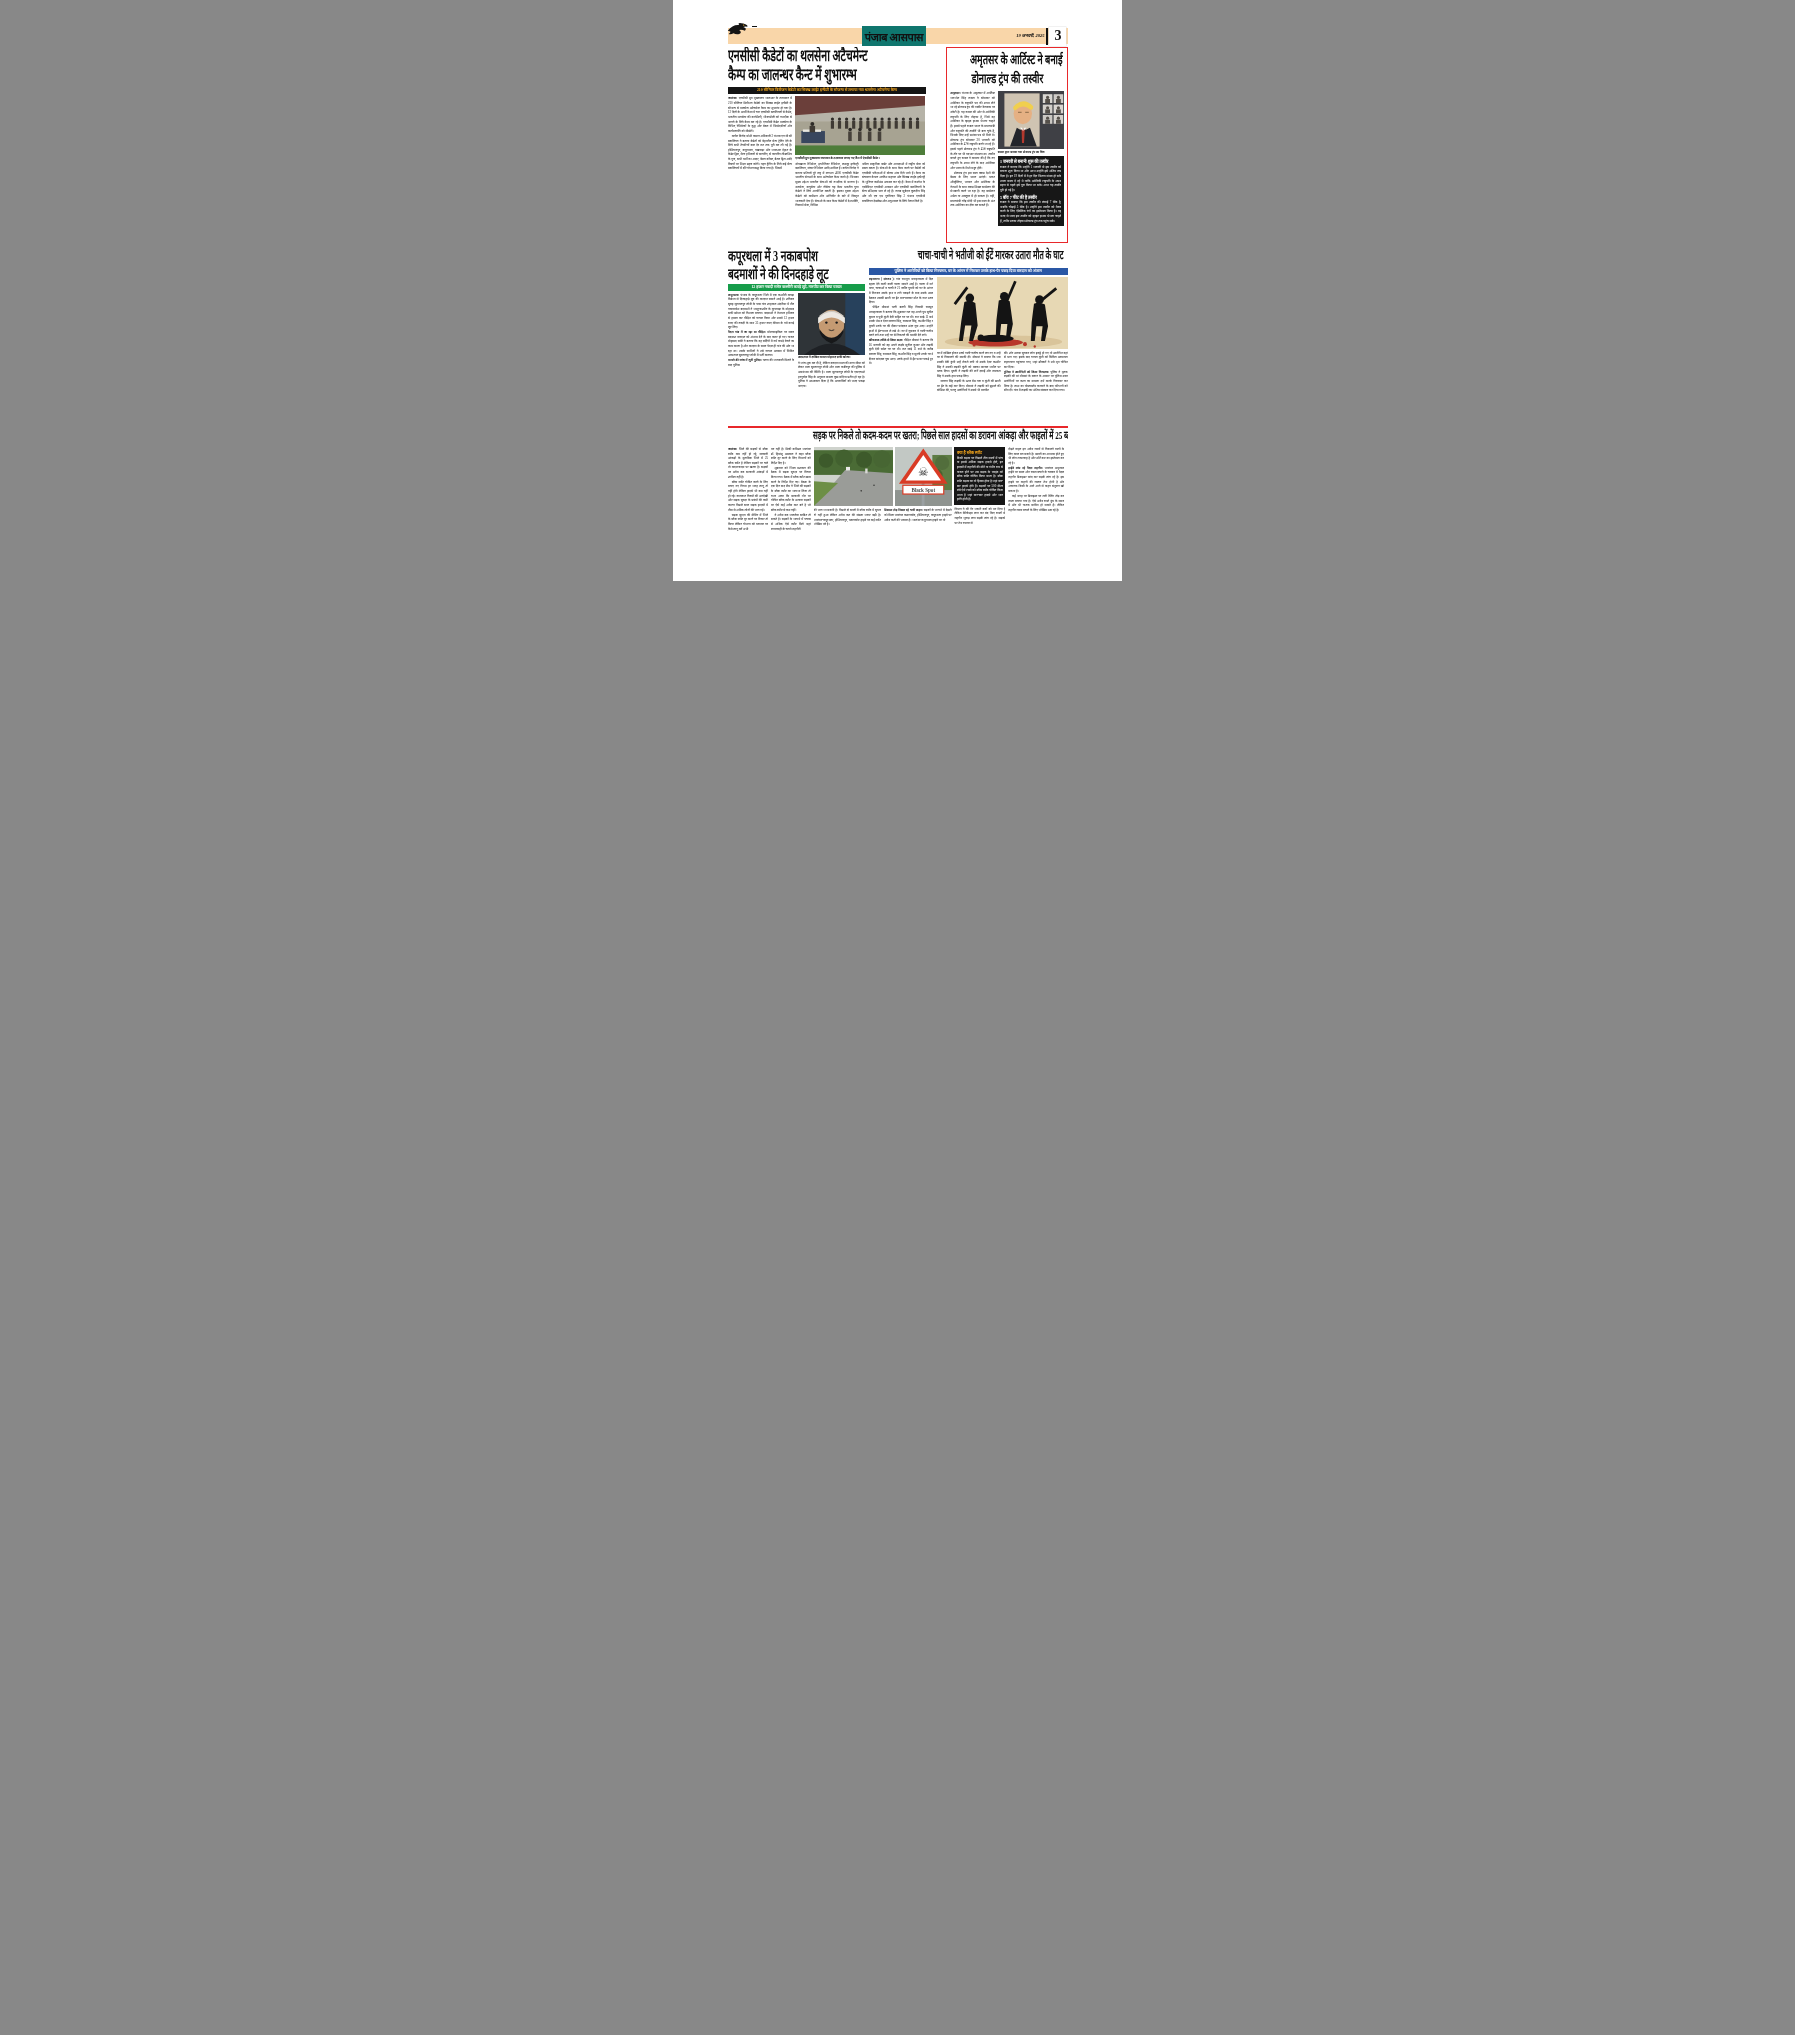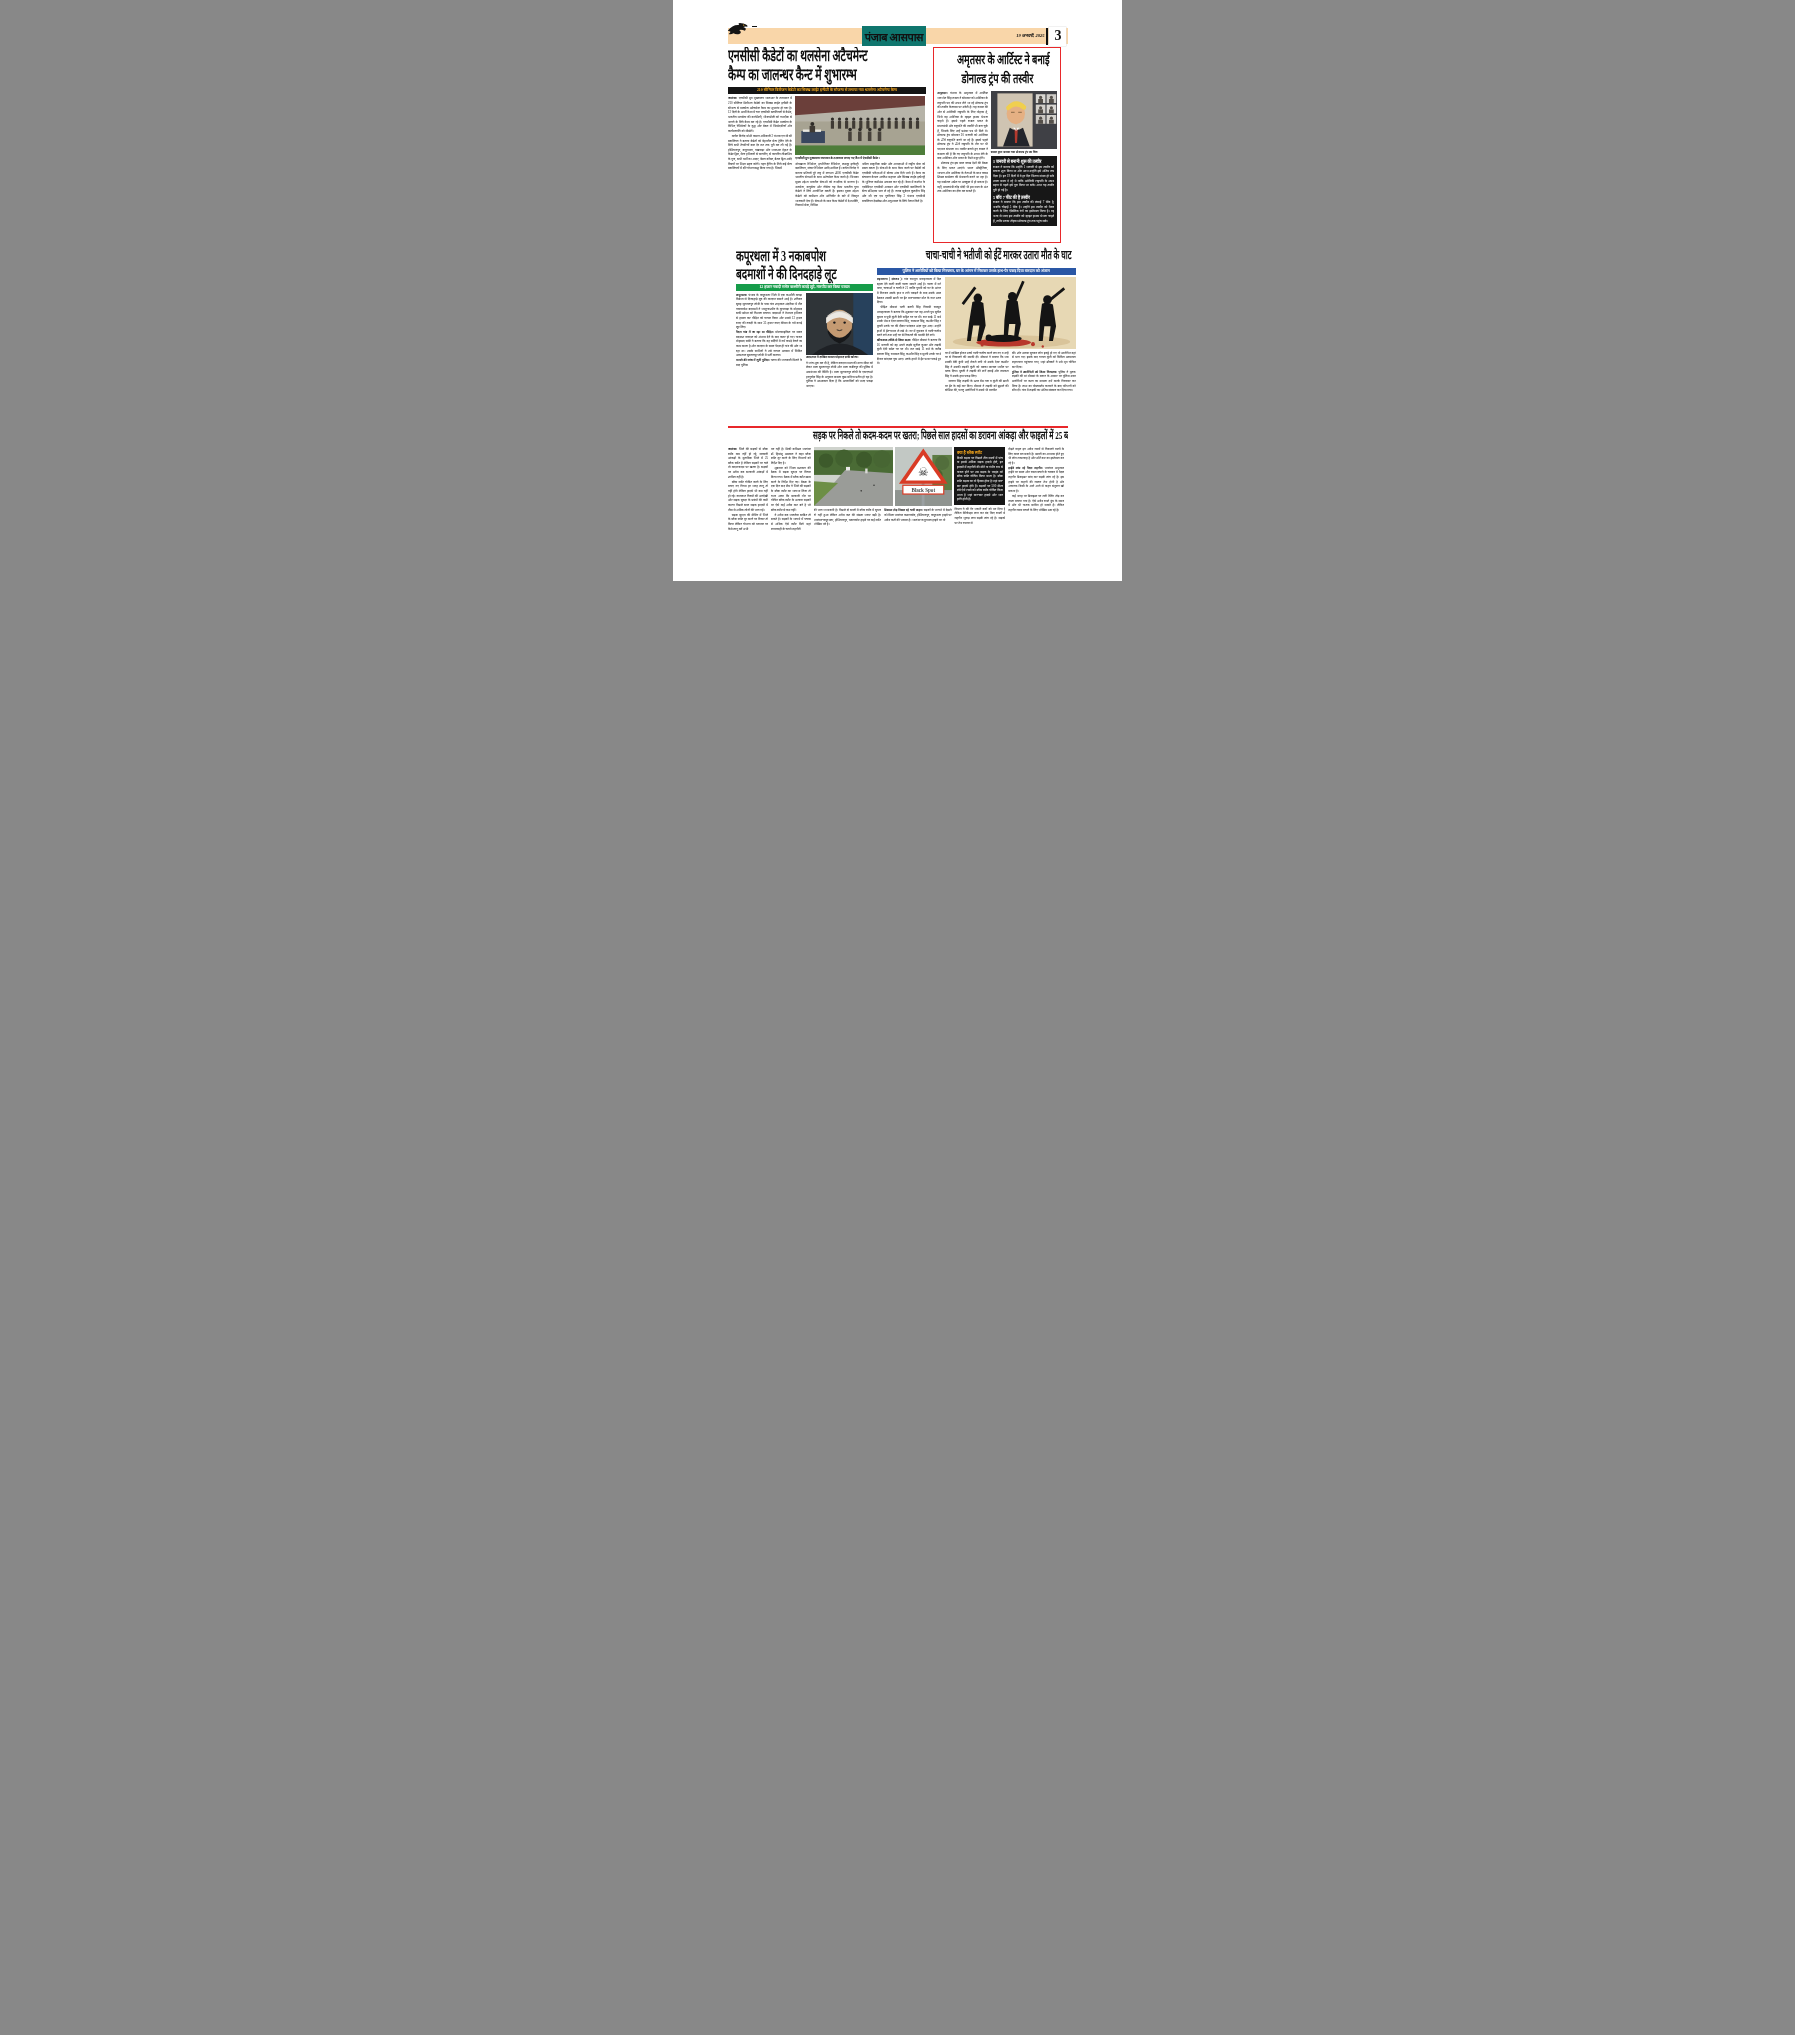--- a/index.html
+++ b/index.html
@@ -36,40 +36,40 @@
   .bar-black{background:#141414;color:#f7a81b;}
   .bar-green{background:#169c4a;color:#fff;}
   .bar-blue{background:#2a57a5;color:#fff;}
   
   .bt{font-size:3.1px;line-height:1.5;text-align:justify;overflow:hidden;}
   .bt p{margin:0 0 0.4px;text-indent:3.7px;}
   .bt p.np{text-indent:0;}
   .bt b{font-weight:bold;}
   .cap{font-size:3.1px;font-weight:bold;margin:0.8px 0 1.2px;line-height:1.35;}
   
-  .toprow{display:flex;gap:7px;height:196px;margin-top:2px;}
+  .toprow{display:flex;gap:20px;height:196px;margin-top:2px;}
   .art-ncc{width:198px;}
   .art-trump{width:128px;border:1.2px solid #e8282b;padding:1.6px 3.3px 2.4px;box-sizing:border-box;overflow:hidden;}
   .nccbody{display:flex;gap:3.3px;margin-top:2px;height:143px;}
   .ncol1{width:64px;}
   .nright{width:130px;}
   .twocol{display:flex;gap:3.3px;}
   .twocol>div{flex:1;}
   .photo{overflow:hidden;background:#ccc;}
   .ph-ncc{height:59px;}
   .tbody{display:flex;gap:2.8px;margin-top:2.4px;}
   .tc1{width:61px;height:149px;}
   .tc2{width:66px;}
   .ph-trump{height:58px;}
   .bbox{background:#171717;color:#fff;padding:1.6px 2.4px 2.4px;margin-top:1.6px;}
   .bbox .bt{color:#fff;}
   .bbox h4{margin:0.8px 0 0.4px;font-size:4.9px;color:#fff;white-space:nowrap;
            transform:scaleX(.82);transform-origin:0 50%;}
   .midrow{display:flex;gap:3.7px;height:178px;margin-top:3.3px;}
-  .art-loot{width:137px;margin-left:8px;}
+  .art-loot{width:137px;}
   .art-murder{width:199px;}
   .lbody{display:flex;gap:3.7px;margin-top:2px;height:132px;}
   .lbody>div{flex:1;}
   .ph-loot{height:62px;}
   .mbody{display:flex;gap:3.3px;margin-top:2.4px;height:134px;}
   .mc1{width:65px;}
   .mright{width:131px;}
   .illus{height:72px;overflow:hidden;}
   .rule{height:2px;background:#e8282b;margin-top:1.6px;}
   .botrow{display:flex;gap:2.8px;height:130px;margin-top:1.6px;}

